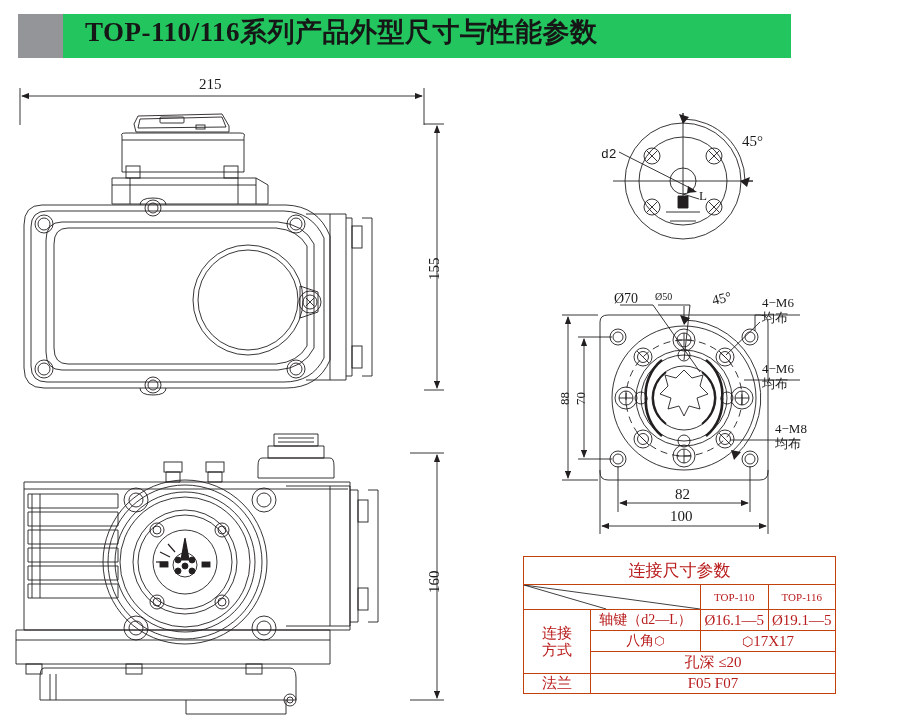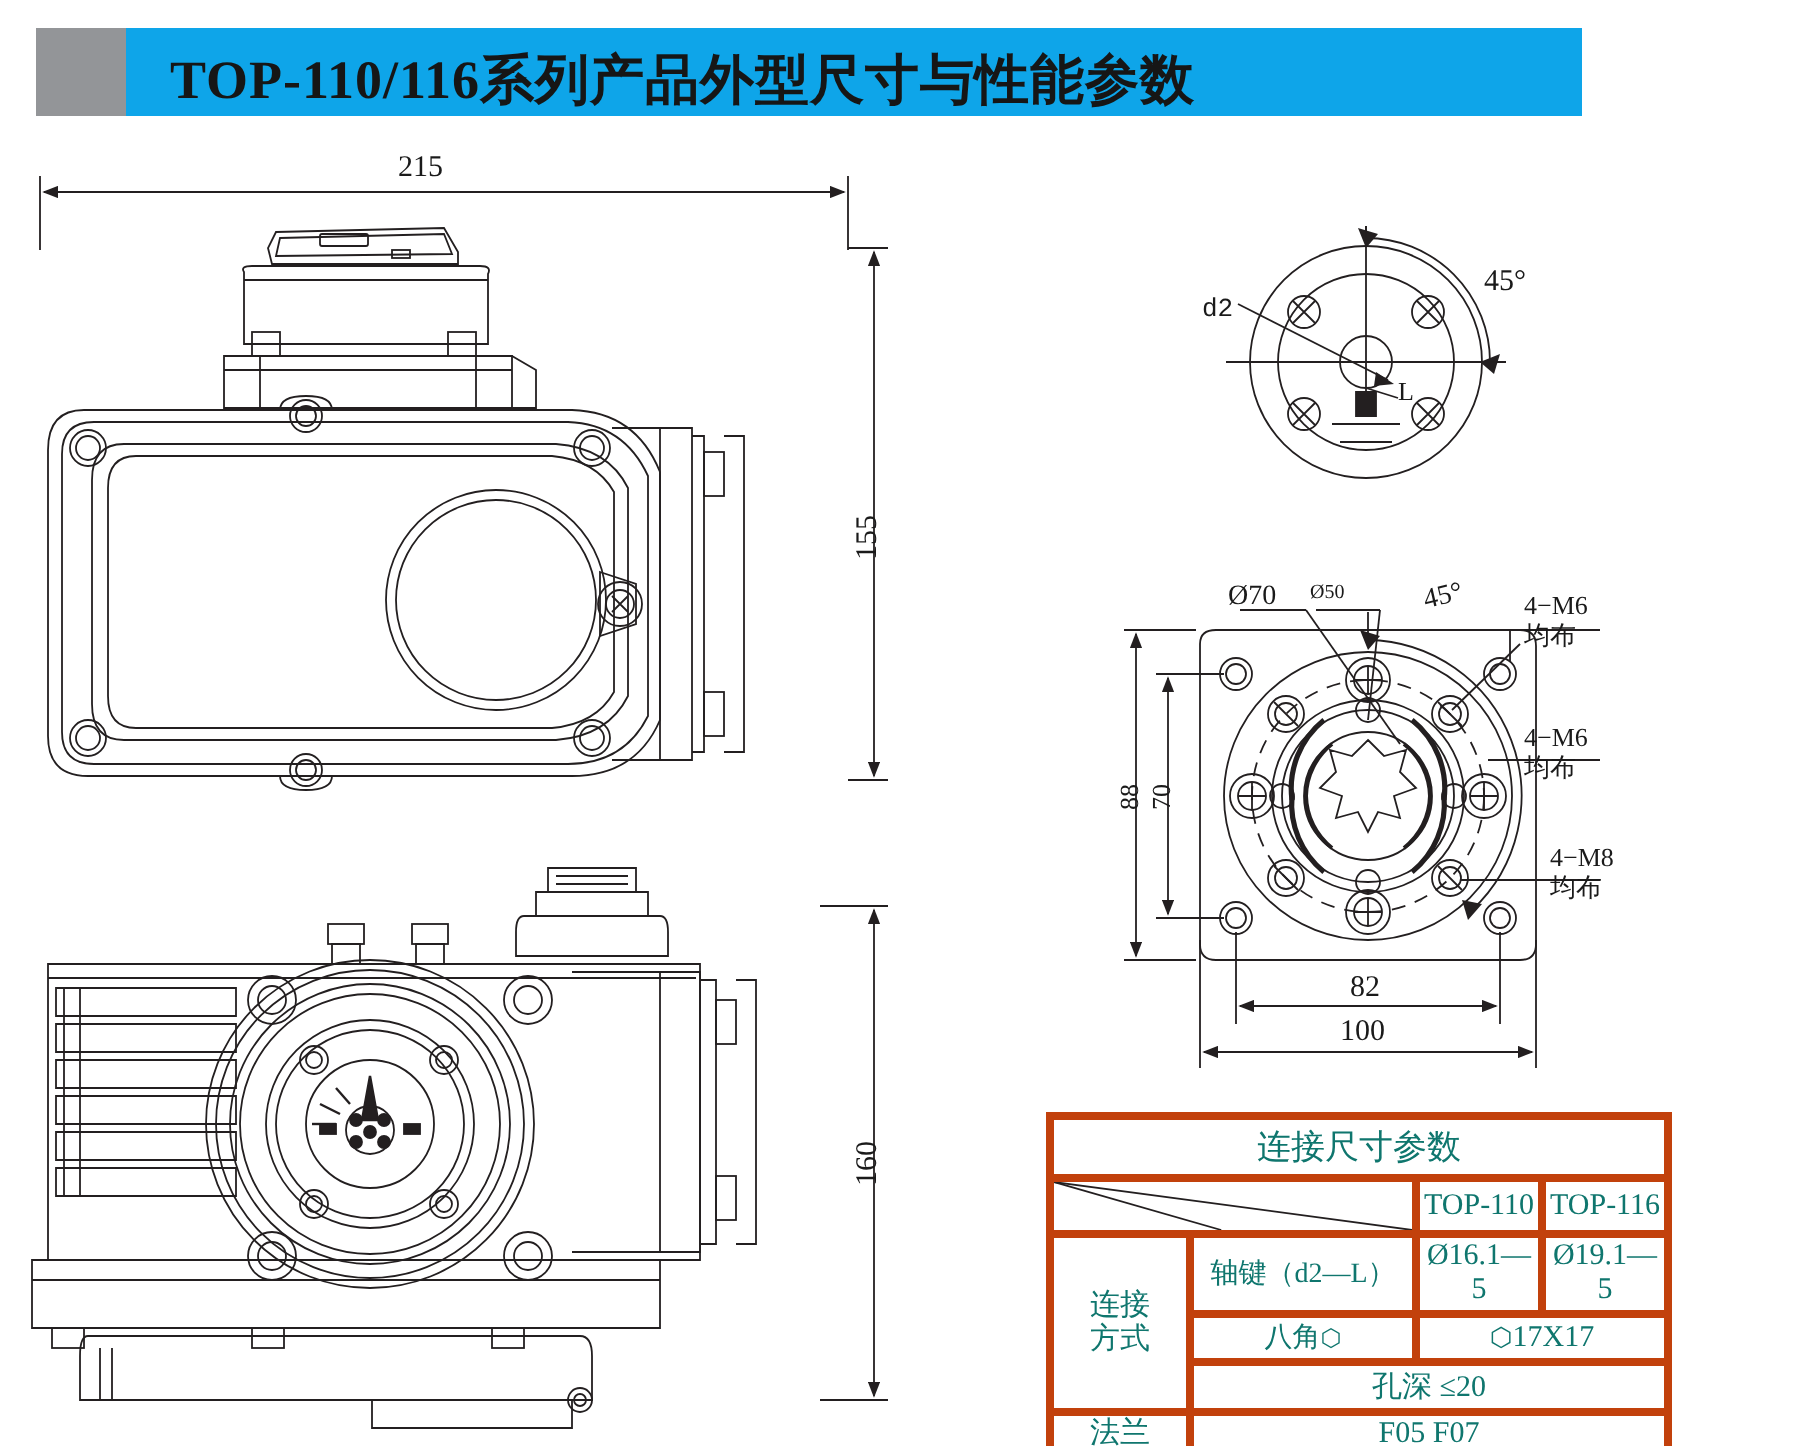--- a/index.html
+++ b/index.html
@@ -1,43 +1,43 @@
 <!DOCTYPE html>
 <html><head>
 <meta charset="utf-8">
 <style>
   html,body{margin:0;padding:0;background:#ffffff;}
   body{width:909px;height:723px;position:relative;overflow:hidden;
        font-family:"Liberation Serif","DejaVu Serif",serif;color:#1a1a1a;}
 
   
   .header{position:absolute;left:18px;top:14px;width:773px;height:44px;
-          background:#0ea5e9;display:flex;align-items:flex-end;}
+          background:#22c55e;display:flex;align-items:flex-start;}
   .header-block{width:45px;height:44px;background:#939598;flex:0 0 auto;}
   .header-title{flex:1;padding-left:22px;font-size:27px;font-weight:bold;
                 letter-spacing:.5px;color:#161616;white-space:nowrap;
                 font-family:"Liberation Serif","DejaVu Serif",serif;}
 
   
   .canvas{position:absolute;left:0;top:0;width:909px;height:723px;}
   .dim-label{position:absolute;font-size:15px;color:#1a1a1a;
              font-family:"Liberation Serif","DejaVu Serif",serif;white-space:nowrap;}
   .dim-label.small{font-size:13px;}
   .dim-label.vert{transform:rotate(-90deg);transform-origin:left top;}
   .lead-label{position:absolute;font-size:13px;line-height:1.15;white-space:nowrap;
               font-family:"Liberation Serif","DejaVu Serif",serif;}
 
   
   .spec-table{position:absolute;left:523px;top:556px;width:313px;
               border-collapse:collapse;background:#fff;}
-  .spec-table td{border:4px solid #c2410c;text-align:center;vertical-align:middle;
-                 font-size:15px;padding:1px 2px;color:#0f766e;
+  .spec-table td{border:1px solid #c2410c;text-align:center;vertical-align:middle;
+                 font-size:15px;padding:1px 2px;color:#b91c1c;
                  font-family:"Liberation Serif","DejaVu Serif",serif;}
   .spec-table td.tbl-title{font-size:17px;height:25px;}
-  .spec-table td.model{font-size:15px;height:22px;}
+  .spec-table td.model{font-size:11px;height:22px;}
   .spec-table td.diag{position:relative;height:22px;padding:0;}
   .spec-table td.rowlabel{font-size:15px;line-height:1.1;width:62px;}
   .spec-table td.item{font-size:14px;width:105px;}
   .spec-table td.val{font-size:15px;}
   .diag svg{position:absolute;left:0;top:0;width:100%;height:100%;display:block;}
   .sub{font-size:14px;vertical-align:baseline;}
 </style>
 </head>
 <body>
 

